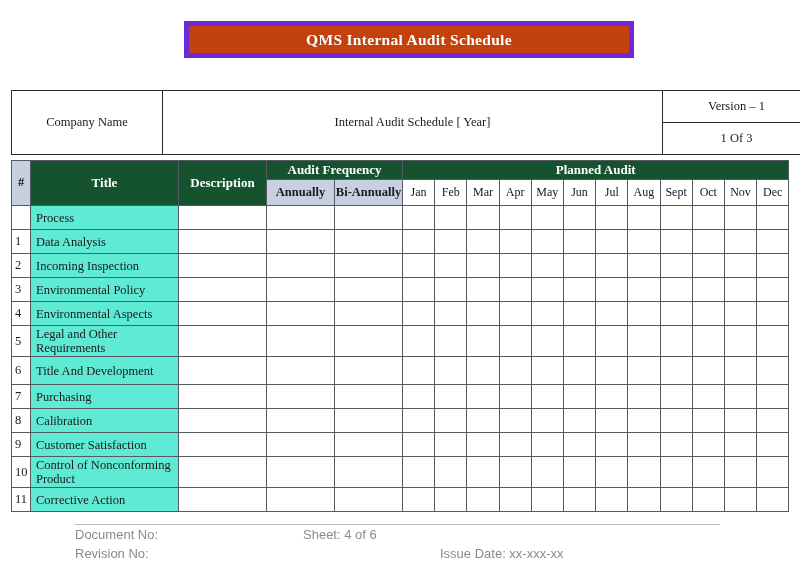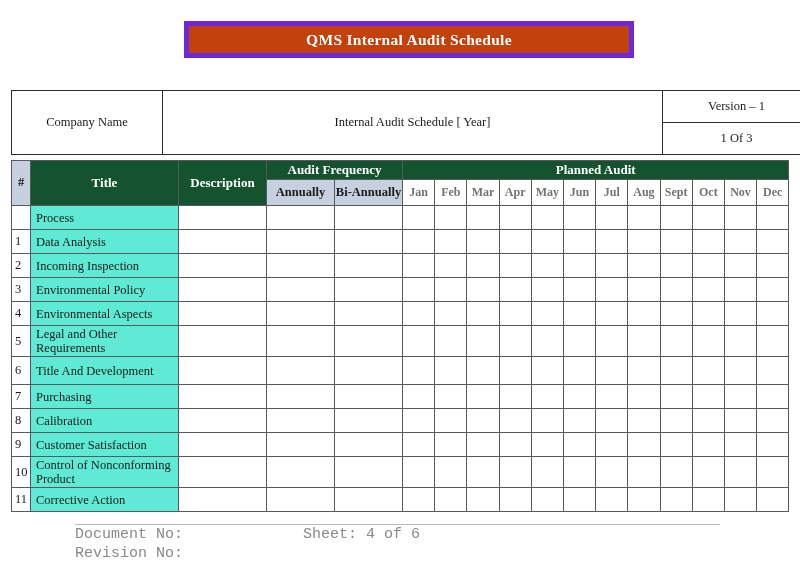--- a/index.html
+++ b/index.html
@@ -90,22 +90,22 @@
     color: #1a1a1a;
     font-weight: bold;
     text-align: center;
     vertical-align: middle;
     font-size: 12.5px;
     line-height: 1.05;
     padding: 1px 0;
   }
   .hdr-month {
     background: #ffffff;
-    color: #737373;
-    font-weight: bold;
+    color: #0f172a;
+    font-weight: normal;
     text-align: center;
     vertical-align: middle;
     font-size: 12px;
   }
 
   .col-num   { width: 19px; }
   .col-title { width: 148px; }
   .col-desc  { width: 88px; }
   .col-ann   { width: 68px; }
   .col-bi    { width: 68px; }
@@ -131,23 +131,23 @@
   }
   .row-1line td { height: 24px; }
   .row-2line td { height: 28px; }
 
   
   .footer {
     position: absolute;
     left: 75px;
     top: 524px;
     width: 645px;
-    font-family: Liberation Mono, monospace;
+    font-family: Liberation Sans, sans-serif;
     color: #8a8a8a;
-    font-size: 15px;
+    font-size: 13px;
   }
   .footer-rule {
     border-top: 1px solid #b9b9b9;
     width: 100%;
     height: 0;
   }
   .footer-row {
     position: relative;
     height: 19px;
     line-height: 19px;
@@ -456,14 +456,15 @@
 </table>
 
 <div class="footer">
   <div class="footer-rule"></div>
   <div class="footer-row">
     <span class="f-left">Document No:</span>
     <span class="f-mid">Sheet: 4 of 6</span>
   </div>
   <div class="footer-row">
     <span class="f-left">Revision No:</span>
+    <span class="f-mid2">Issue Date: xx-xxx-xx</span>
   </div>
 </div>
 
 </body></html>

